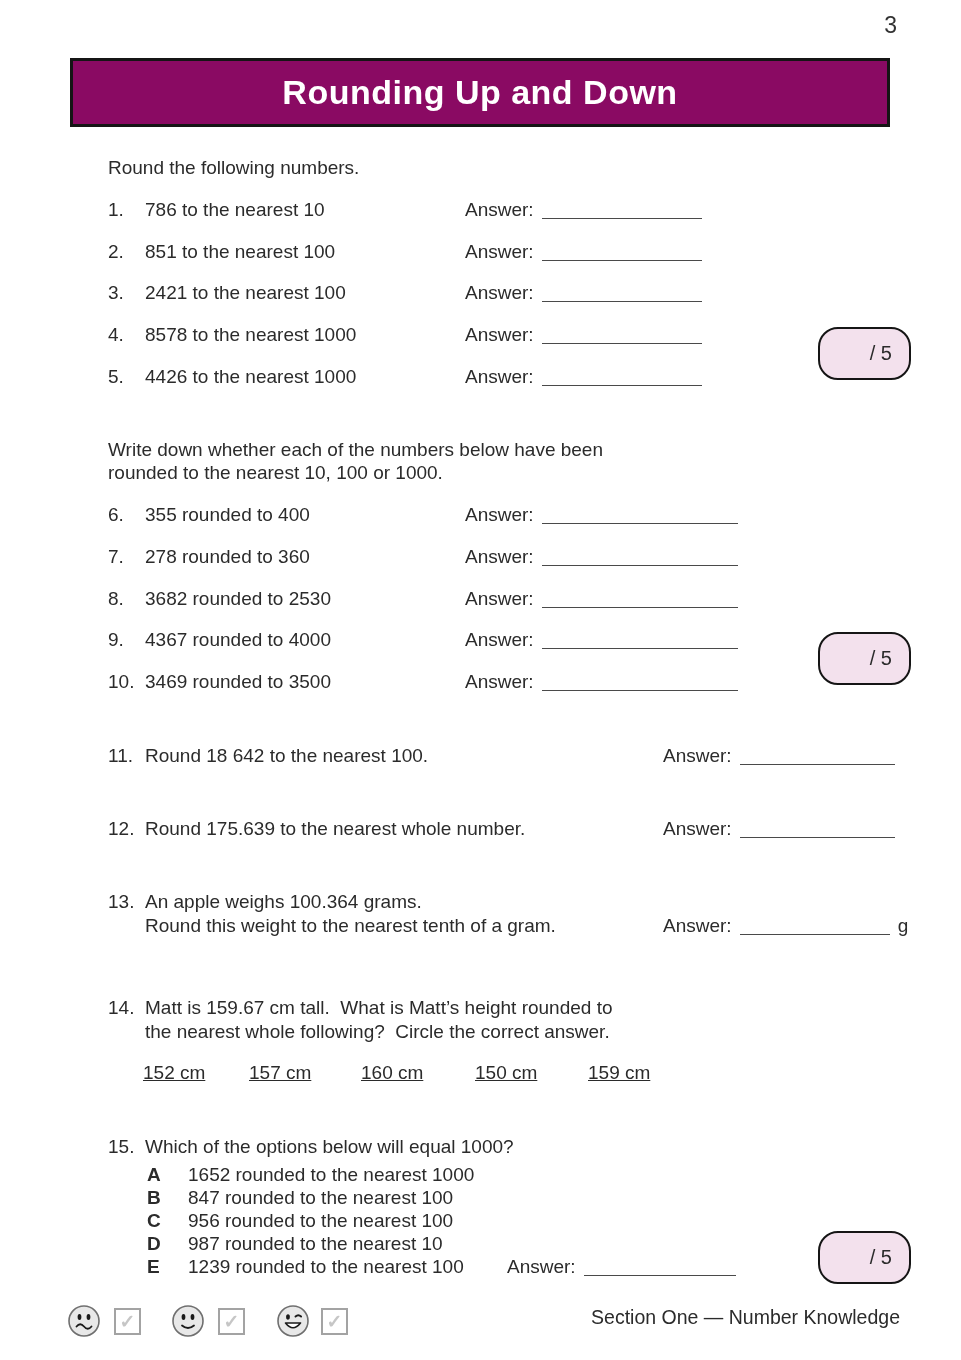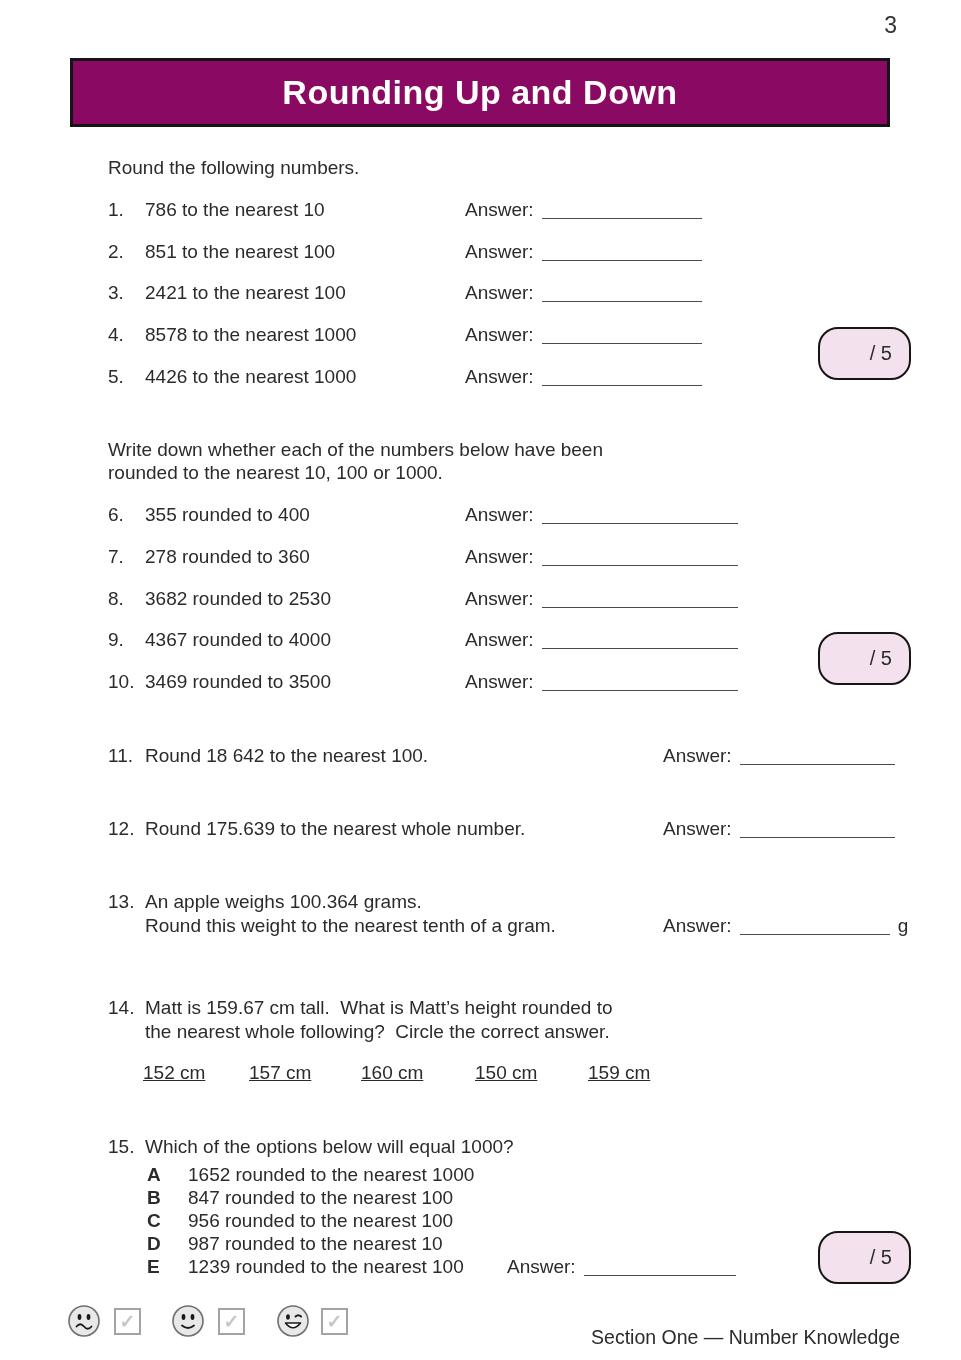--- a/index.html
+++ b/index.html
@@ -31,21 +31,21 @@
   .mc-letter{position:absolute;left:147px;font-weight:bold;font-size:19px;line-height:23px;}
   .mc-text{position:absolute;left:174px;font-size:19px;line-height:23px;white-space:pre;margin-left:14px;}
 
   .c-opt{position:absolute;font-size:19px;line-height:24px;white-space:pre;text-decoration:underline;}
 
   .face{position:absolute;width:32px;height:32px;}
   .cbox{position:absolute;width:27px;height:27px;border:2px solid #a3a3a3;box-sizing:border-box;
         display:flex;align-items:center;justify-content:center;
         color:#c6c6c6;font-size:19px;font-weight:bold;background:#fff;}
 
-  .footer-section{position:absolute;right:61px;top:1306px;font-size:19.5px;color:#2b2b2b;margin-top:20px;}
+  .footer-section{position:absolute;right:61px;top:1306px;font-size:19.5px;color:#2b2b2b;}
 </style>
 </head>
 <body>
 
 <div class="page">
 
   <div class="page-number">3</div>
 
   <div class="banner">
     <span class="banner-title">Rounding Up and Down</span>

